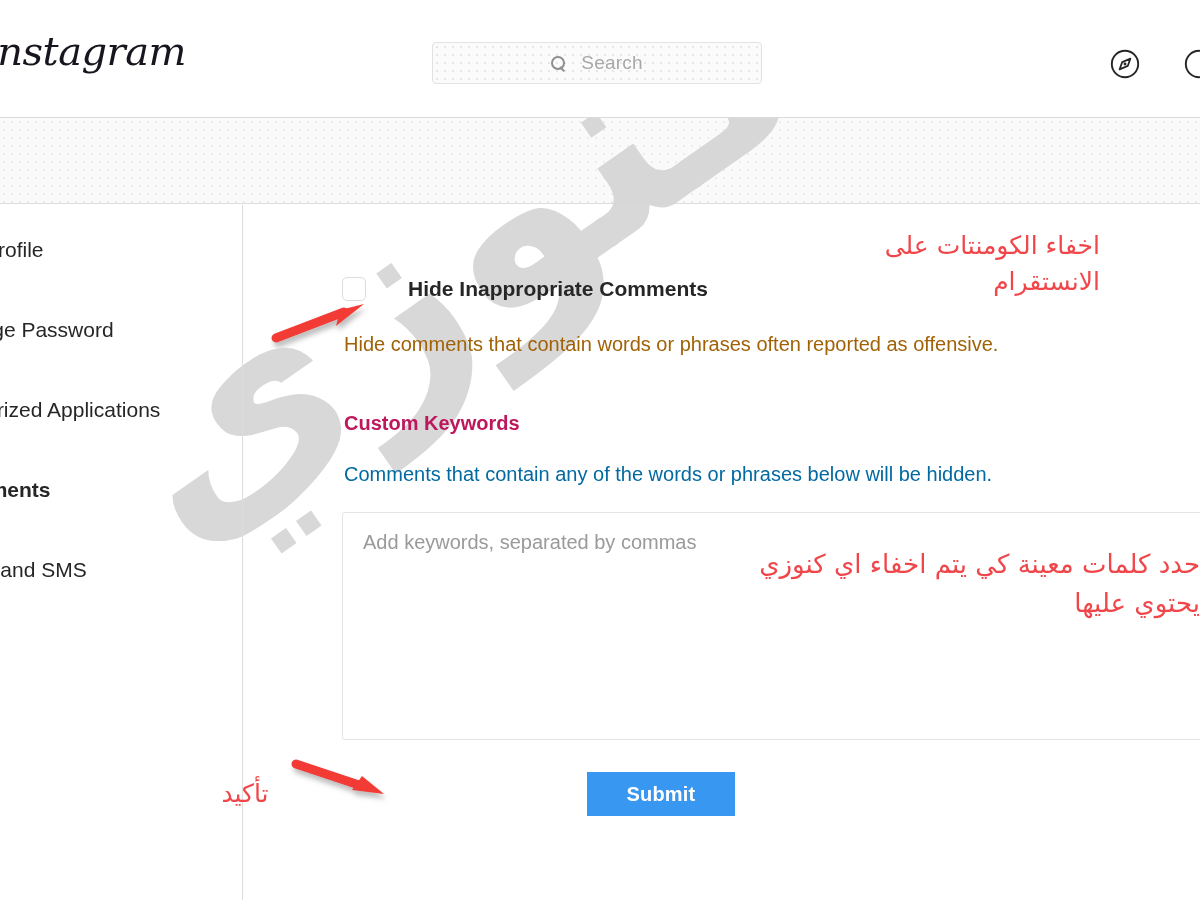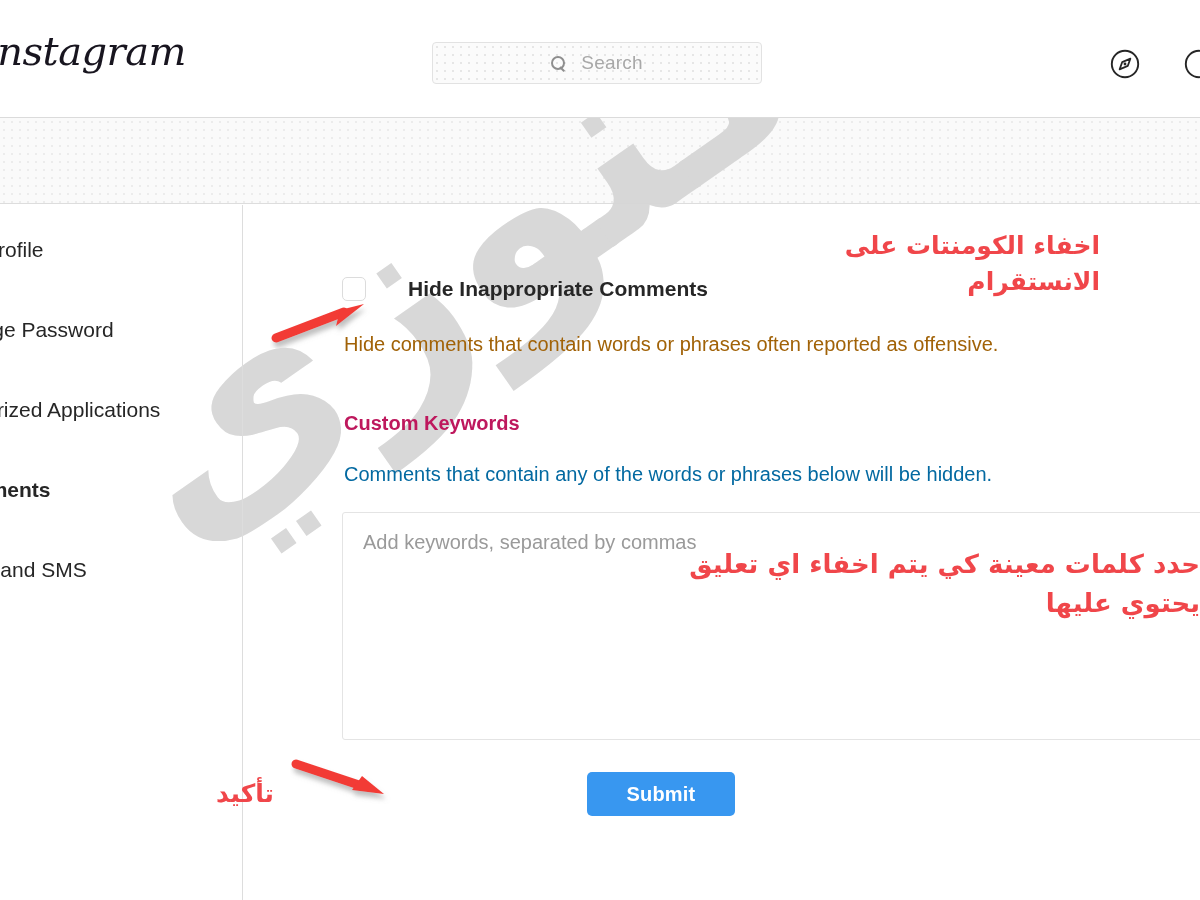--- a/index.html
+++ b/index.html
@@ -240,36 +240,36 @@
   #keywords-area::placeholder { color: #9a9a9a; opacity: 1; }
 
   #submit-button {
     position: absolute;
     left: 344px;
     top: 567px;
     width: 148px;
     height: 44px;
     background: #3897f0;
     border: none;
-    border-radius: 5px;
+    border-radius: 0;
     color: #ffffff;
     font-family: "Liberation Sans", sans-serif;
     font-size: 20px;
     font-weight: 700;
     cursor: pointer;
     letter-spacing: 0.2px;
   }
 
   
   .annot {
     position: absolute;
     z-index: 40;
     color: #f0464a;
     font-family: "DejaVu Sans", sans-serif;
-    font-weight: 700;
+    font-weight: 400;
     direction: rtl;
     text-align: right;
     white-space: pre-line;
     pointer-events: none;
   }
   #annot-top {
     left: 700px;
     top: 228px;
     width: 400px;
     font-size: 25px;
@@ -386,17 +386,17 @@
       </filter>
     </defs>
     <g filter="url(#sh2)">
       <path d="M6 12 L72 34" stroke="#f23a35" stroke-width="9" stroke-linecap="round"></path>
       <path d="M94 42 L62 38 L72 24 Z" fill="#f23a35"></path>
     </g>
   </svg>
 
   <div class="annot" id="annot-top">اخفاء الكومنتات على
 الانستقرام</div>
-  <div class="annot" id="annot-mid">حدد كلمات معينة كي يتم اخفاء اي تعليق
+  <div class="annot" id="annot-mid">حدد كلمات معينة كي يتم اخفاء اي كنوزي
 يحتوي عليها</div>
   <div class="annot" id="annot-submit">تأكيد</div>
 
 </div>
 
 </body></html>

